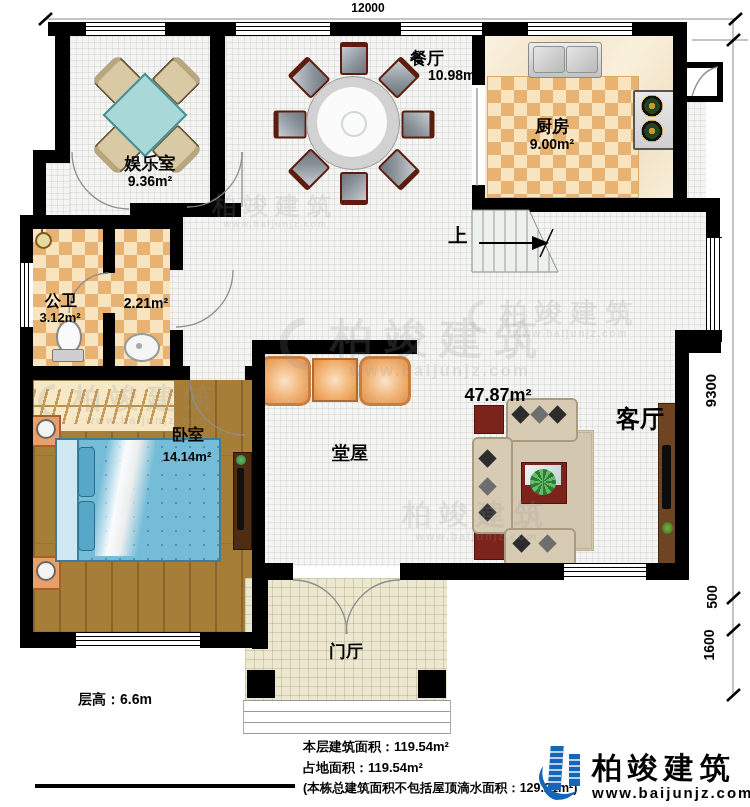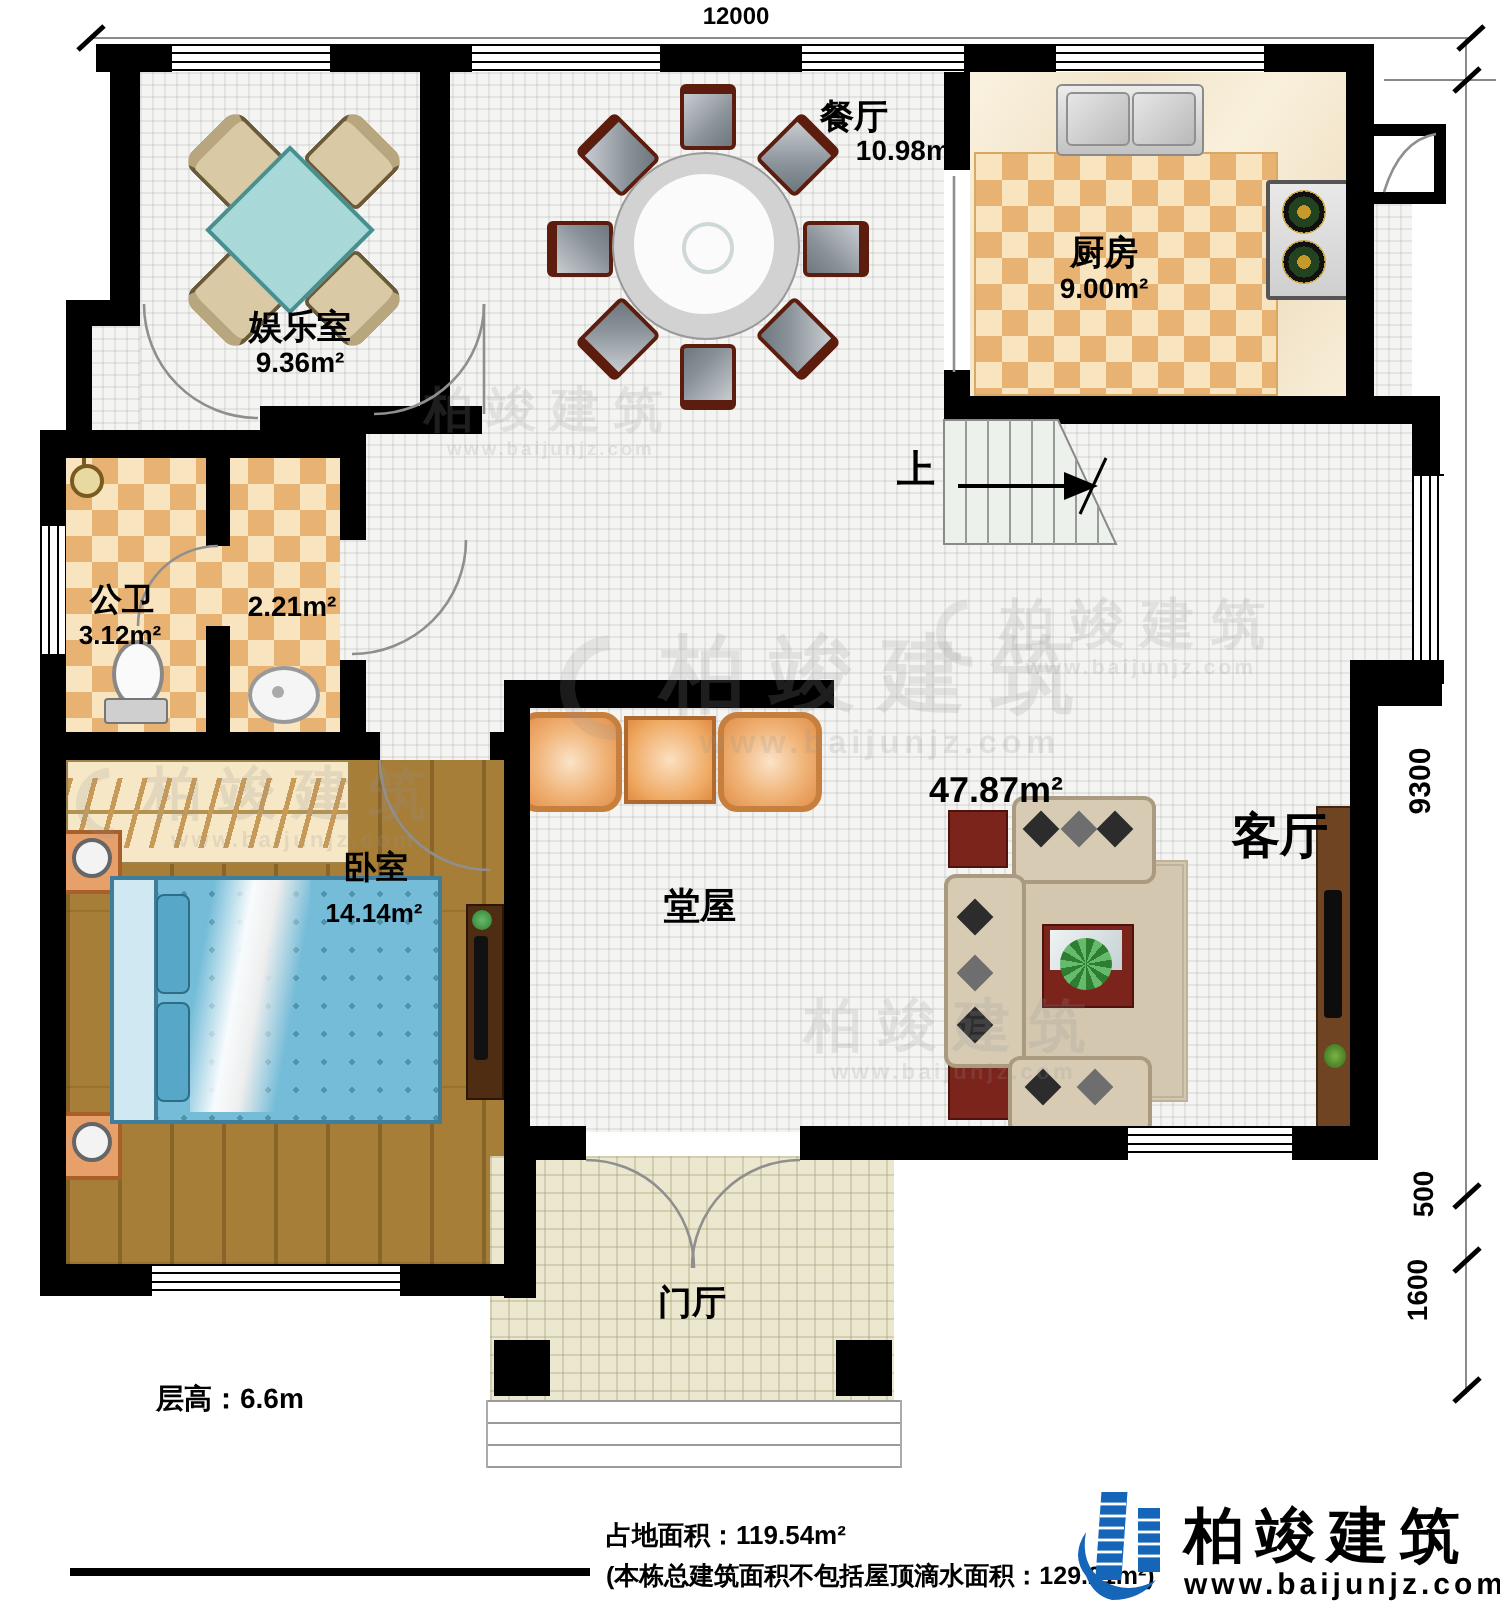--- a/index.html
+++ b/index.html
@@ -282,20 +282,21 @@
 
   <div class="lbl" style="left:368px;top:2px;font-size:12px;">12000</div>
   <div class="dim-v" style="left:694px;top:382px;">9300</div>
   <div class="dim-v" style="left:700px;top:589px;font-size:14px;">500</div>
   <div class="dim-v" style="left:693px;top:637px;font-size:14px;">1600</div>
 
   <div class="note" style="left:78px;top:691px;">层高：6.6m</div>
 
   <div class="abs" style="left:35px;top:784px;width:260px;height:4px;background:#000;"></div>
 
+  <div class="note" style="left:303px;top:738px;font-size:13px;">本层建筑面积：119.54m²</div>
   <div class="note" style="left:303px;top:759px;font-size:13px;">占地面积：119.54m²</div>
   <div class="note" style="left:303px;top:780px;font-size:12.5px;">(本栋总建筑面积不包括屋顶滴水面积：129.21m²)</div>
 
   <div class="abs" style="left:533px;top:742px;width:56px;height:60px;">
     <svg width="56" height="60" viewBox="0 0 56 60">
       <path d="M10,46 Q2,36 10,24 Q7,40 18,48 Q31,56 45,48 Q37,58 23,58 Q14,56 10,46 Z" fill="#1565b8"></path>
       <rect x="18" y="4" width="13" height="44" fill="#1565b8" transform="skewX(-4)"></rect>
       <rect x="36" y="12" width="11" height="32" fill="#1565b8"></rect>
       <g stroke="#fff" stroke-width="1.4">
         <line x1="17" y1="10" x2="30" y2="10"></line>

